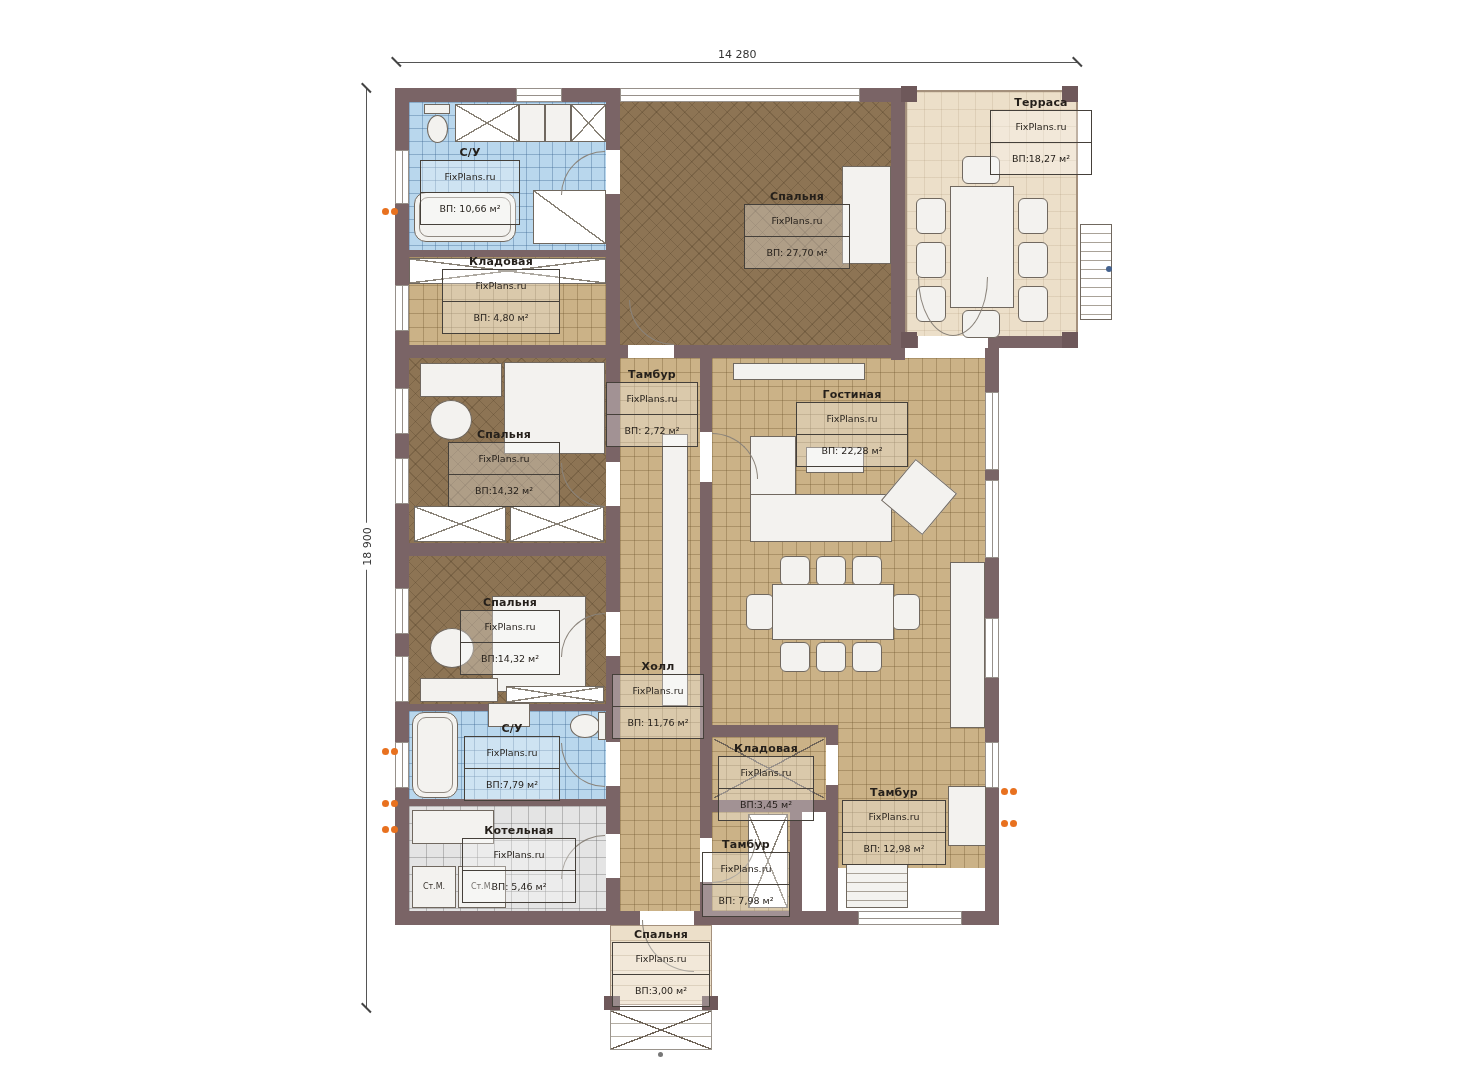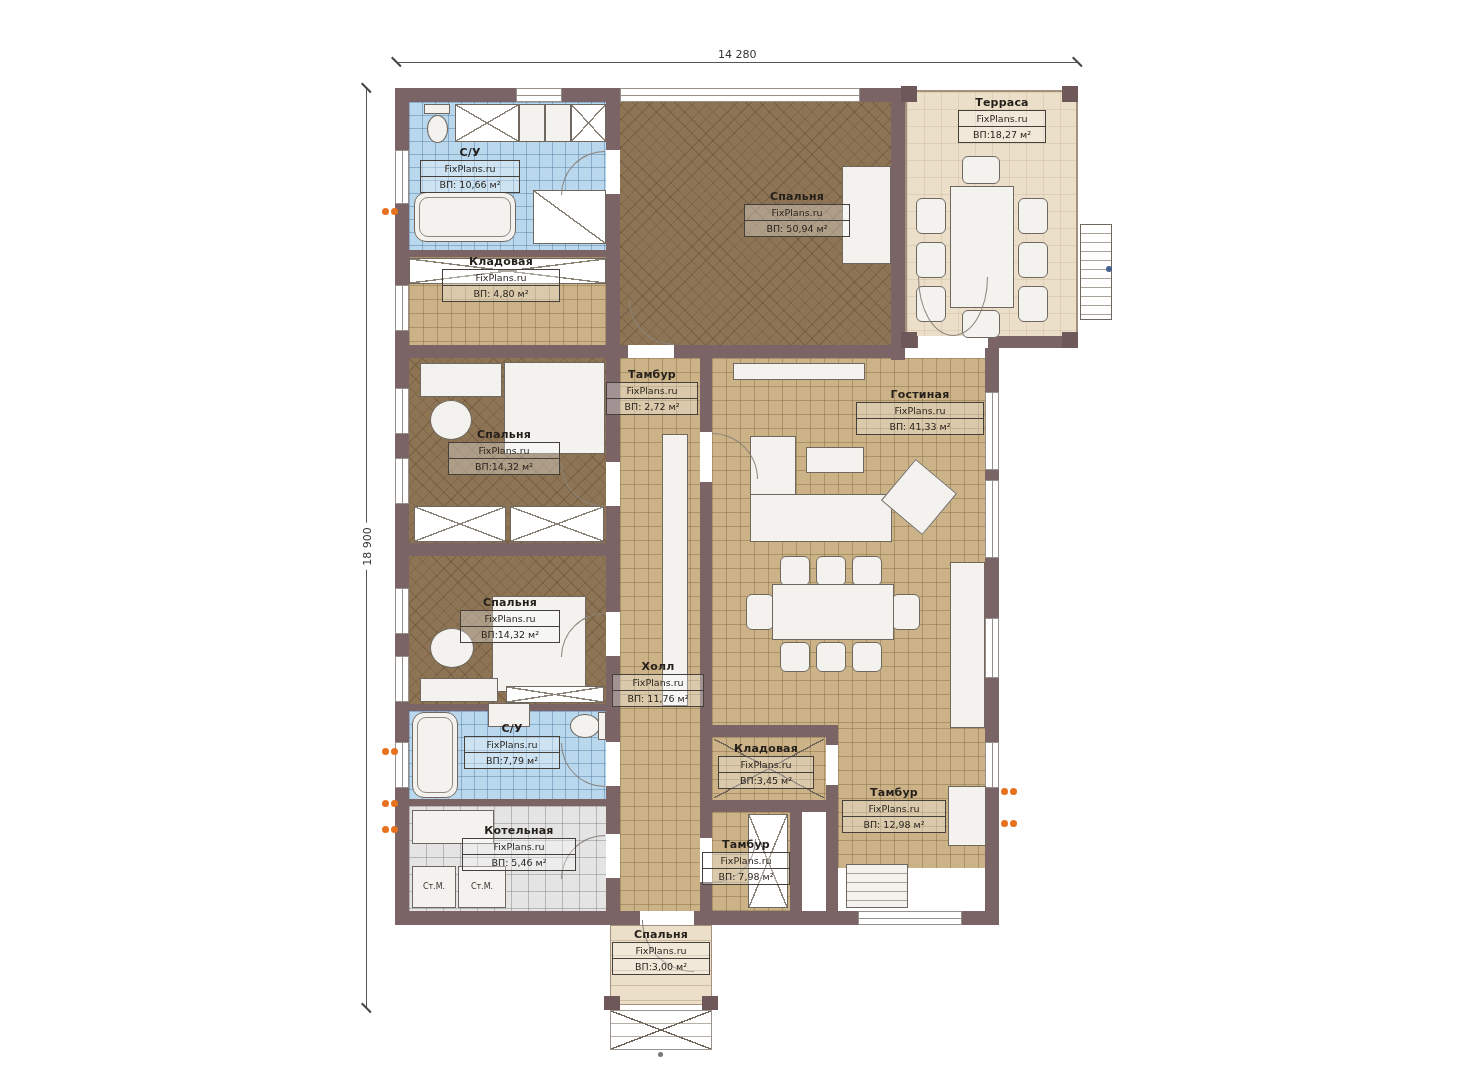--- a/index.html
+++ b/index.html
@@ -66,21 +66,21 @@
   .dot{position:absolute;border-radius:50%;z-index:4;}
   
   .arc{position:absolute;border:1px solid #8a837a;box-sizing:border-box;z-index:4;background:transparent;}
   .arc.tl{border-right:none;border-bottom:none;border-top-left-radius:100%;}
   .arc.tr{border-left:none;border-bottom:none;border-top-right-radius:100%;}
   .arc.bl{border-right:none;border-top:none;border-bottom-left-radius:100%;}
   .arc.br{border-left:none;border-top:none;border-bottom-right-radius:100%;}
   
   .rlabel{position:absolute;text-align:center;color:#241f1a;z-index:5;}
   .rname{font-size:11px;font-weight:bold;letter-spacing:.2px;margin-bottom:1px;}
-  .rbox{border:1px solid #45403a;background:rgba(255,255,255,.30);font-size:9.5px;line-height:15px;padding:0 2px;}
+  .rbox{border:1px solid #45403a;background:rgba(255,255,255,.30);font-size:9.5px;line-height:15px;padding:8px 2px;}
   .rbox2{margin-top:-1px;}
   .washer-label{position:absolute;font-size:8px;color:#3a352f;width:100%;text-align:center;top:50%;margin-top:-5px;}
 </style>
 </head>
 <body>
 
 <div class="canvas">
 
   <div class="dimline" style="left:396px;top:62px;width:682px;height:1px"></div>
   <div class="tick" style="left:390px;top:61px"></div>
@@ -271,36 +271,36 @@
     <div class="rbox rbox2">ВП: 10,66 м²</div>
   </div>
   <div class="rlabel" style="left:442px;top:255px;width:118px">
     <div class="rname">Кладовая</div>
     <div class="rbox">FixPlans.ru</div>
     <div class="rbox rbox2">ВП: 4,80 м²</div>
   </div>
   <div class="rlabel" style="left:744px;top:190px;width:106px">
     <div class="rname">Спальня</div>
     <div class="rbox">FixPlans.ru</div>
-    <div class="rbox rbox2">ВП: 50,94 м²</div>
-  </div>
-  <div class="rlabel" style="left:958px;top:96px;width:88px">
+    <div class="rbox rbox2">ВП: 27,70 м²</div>
+  </div>
+  <div class="rlabel" style="left:990px;top:96px;width:102px">
     <div class="rname">Терраса</div>
     <div class="rbox">FixPlans.ru</div>
     <div class="rbox rbox2">ВП:18,27 м²</div>
   </div>
   <div class="rlabel" style="left:606px;top:368px;width:92px">
     <div class="rname">Тамбур</div>
     <div class="rbox">FixPlans.ru</div>
     <div class="rbox rbox2">ВП: 2,72 м²</div>
   </div>
-  <div class="rlabel" style="left:856px;top:388px;width:128px">
+  <div class="rlabel" style="left:796px;top:388px;width:112px">
     <div class="rname">Гостиная</div>
     <div class="rbox">FixPlans.ru</div>
-    <div class="rbox rbox2">ВП: 41,33 м²</div>
+    <div class="rbox rbox2">ВП: 22,28 м²</div>
   </div>
   <div class="rlabel" style="left:448px;top:428px;width:112px">
     <div class="rname">Спальня</div>
     <div class="rbox">FixPlans.ru</div>
     <div class="rbox rbox2">ВП:14,32 м²</div>
   </div>
   <div class="rlabel" style="left:460px;top:596px;width:100px">
     <div class="rname">Спальня</div>
     <div class="rbox">FixPlans.ru</div>
     <div class="rbox rbox2">ВП:14,32 м²</div>

